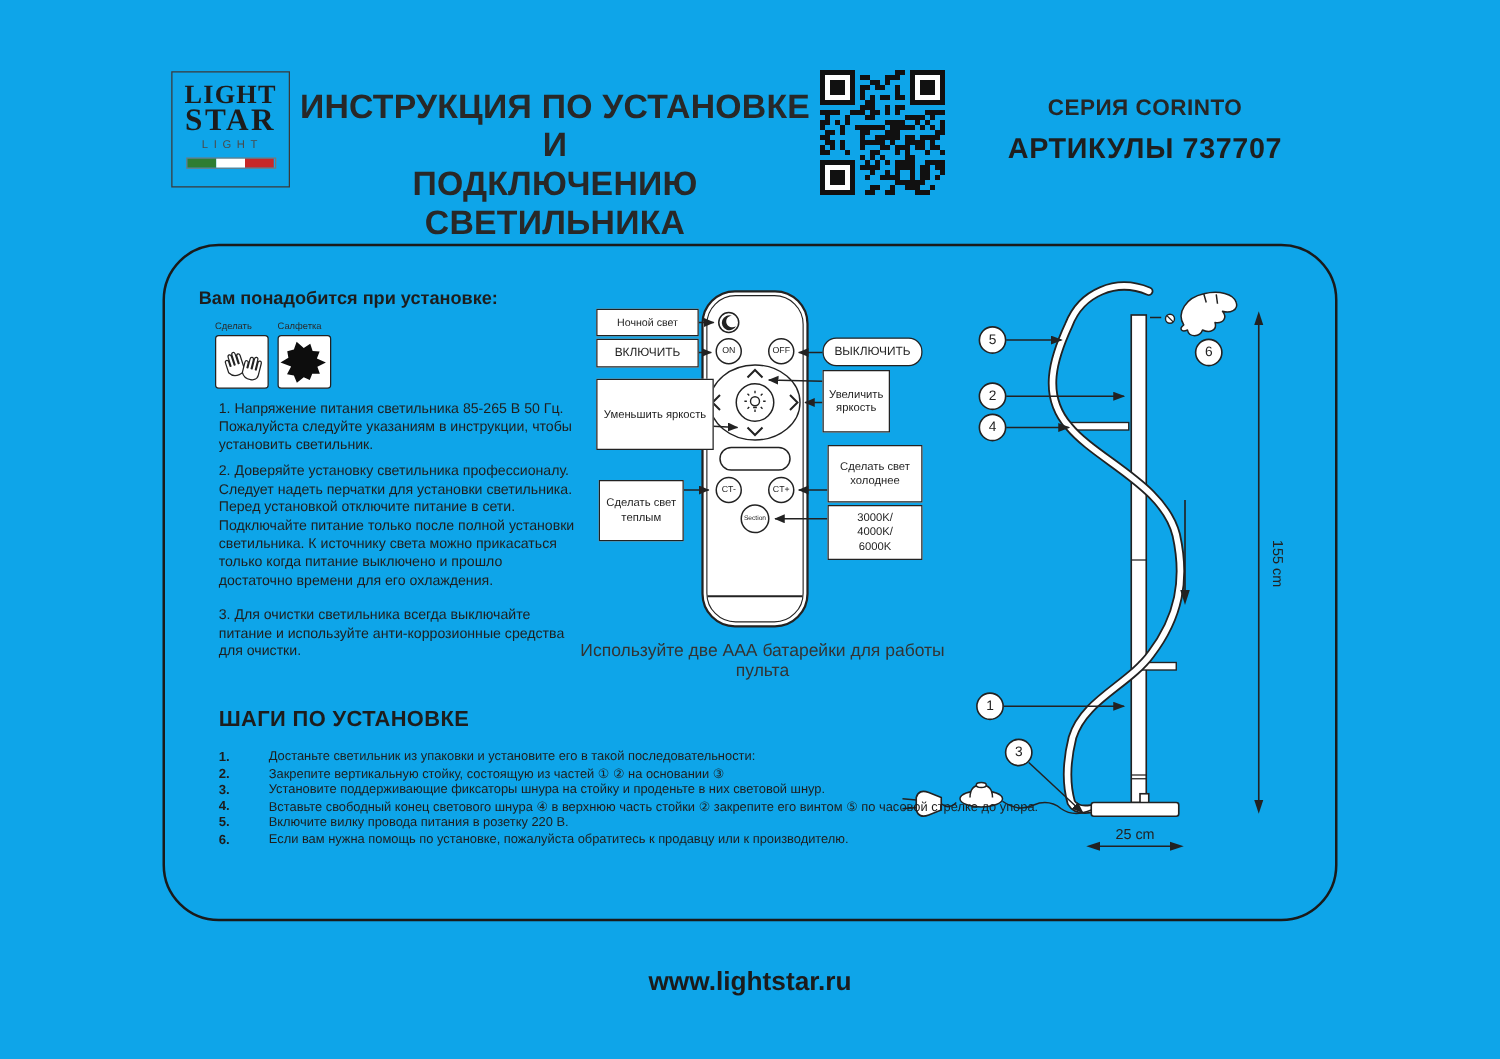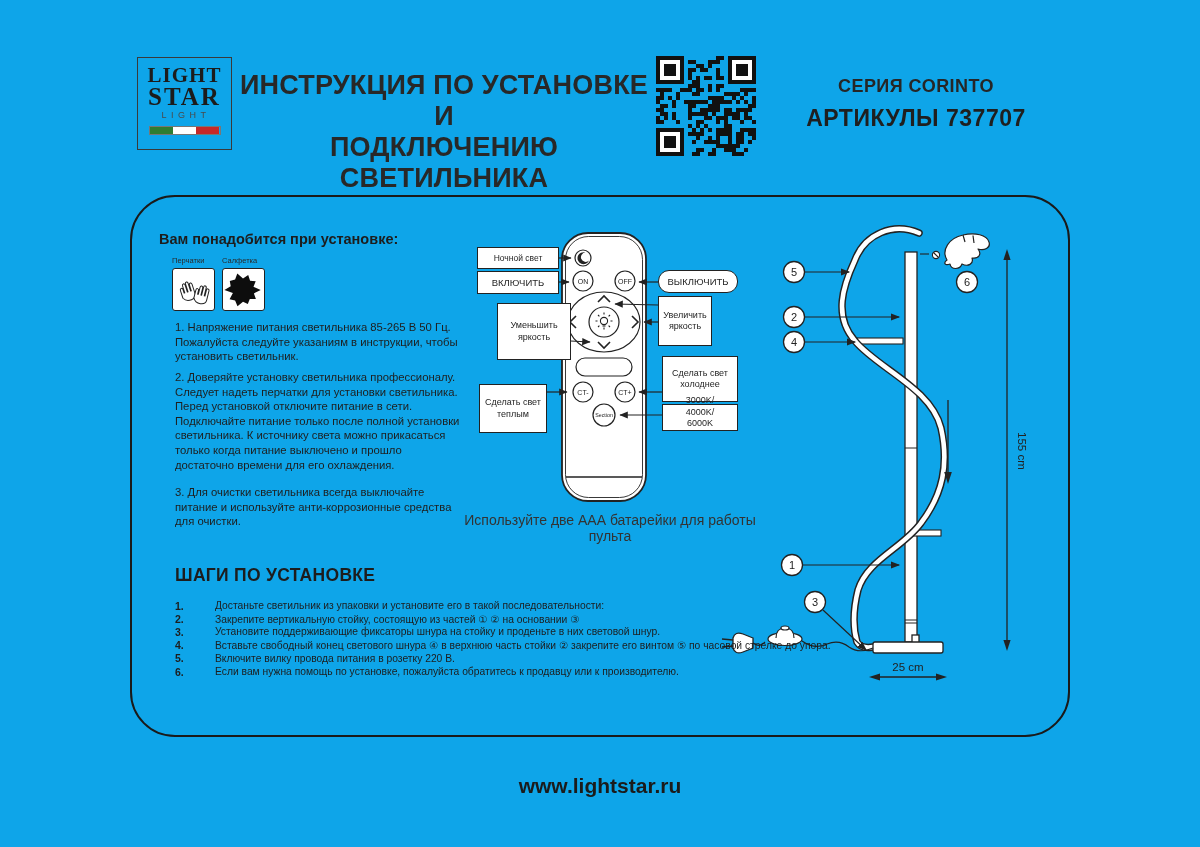--- a/index.html
+++ b/index.html
@@ -295,21 +295,21 @@
     </svg>
 
   <div class="abs series-wrap">
     <div class="series">СЕРИЯ CORINTO</div>
     <div class="sku">АРТИКУЛЫ 737707</div>
   </div>
 
   <div class="abs panel"></div>
 
   <div class="abs req-heading">Вам понадобится при установке:</div>
-  <div class="abs tool-label" style="left:172px;top:256px;">Перчатки</div>
+  <div class="abs tool-label" style="left:172px;top:256px;">Сделать</div>
   <div class="abs tool-label" style="left:222px;top:256px;">Салфетка</div>
 
   <div class="abs tool-box" style="left:172px;top:268px;">
     <svg width="40" height="40" viewBox="0 0 40 40">
       <g fill="#fff" stroke="#222" stroke-width="1.1" stroke-linejoin="round">
         <path transform="translate(12,21) rotate(-18) scale(0.9)" d="M-5,8 L-5,-1 Q-5,-3 -3.5,-3 Q-2,-3 -2,-1 L-2,3 L-1.2,3 L-1.2,-5 Q-1.2,-7 0.3,-7 Q1.8,-7 1.8,-5 L1.8,3 L2.6,3 L2.6,-6 Q2.6,-8 4.1,-8 Q5.6,-8 5.6,-6 L5.6,3 L6.4,3 L6.4,-3.5 Q6.4,-5.5 7.9,-5.5 Q9.4,-5.5 9.4,-3.5 L9.4,7 Q9.4,12 3.5,12.5 Q-2.5,13 -5,8 Z"></path>
         <path transform="translate(27,23) rotate(14) scale(0.9)" d="M-5,8 L-5,-1 Q-5,-3 -3.5,-3 Q-2,-3 -2,-1 L-2,3 L-1.2,3 L-1.2,-5 Q-1.2,-7 0.3,-7 Q1.8,-7 1.8,-5 L1.8,3 L2.6,3 L2.6,-6 Q2.6,-8 4.1,-8 Q5.6,-8 5.6,-6 L5.6,3 L6.4,3 L6.4,-3.5 Q6.4,-5.5 7.9,-5.5 Q9.4,-5.5 9.4,-3.5 L9.4,7 Q9.4,12 3.5,12.5 Q-2.5,13 -5,8 Z"></path>
       </g>
     </svg>
   </div>
@@ -391,26 +391,26 @@
         <path d="M198,97 L184,97" marker-end="url(#ah)"></path>
         <path d="M87,167 L107,167" marker-end="url(#ah)"></path>
         <path d="M202,167 L179,167" marker-end="url(#ah)"></path>
         <path d="M202,190 L160,190" marker-end="url(#ah)"></path>
       </g>
     </svg>
 
     
     <div class="lbl" style="left:17px;top:22px;width:82px;height:22px;">Ночной свет</div>
     <div class="lbl big" style="left:17px;top:46px;width:82px;height:23px;">ВКЛЮЧИТЬ</div>
-    <div class="lbl" style="left:17px;top:78px;width:74px;height:57px;font-size:9px;margin-left:20px;">Уменьшить яркость</div>
+    <div class="lbl" style="left:17px;top:78px;width:94px;height:57px;font-size:9px;">Уменьшить яркость</div>
     <div class="lbl" style="left:19px;top:159px;width:68px;height:49px;font-size:9px;">Сделать свет теплым</div>
     <div class="lbl big" style="left:198px;top:45px;width:80px;height:23px;border-radius:11px;">ВЫКЛЮЧИТЬ</div>
     <div class="lbl" style="left:198px;top:71px;width:54px;height:50px;font-size:9px;">Увеличить яркость</div>
     <div class="lbl" style="left:202px;top:131px;width:76px;height:46px;font-size:9px;">Сделать свет холоднее</div>
-    <div class="lbl" style="left:202px;top:179px;width:76px;height:27px;font-size:9px;flex-direction:column;justify-content:flex-end;">
+    <div class="lbl" style="left:202px;top:179px;width:76px;height:44px;font-size:9px;flex-direction:column;">
       <span>3000K/</span>
       <span>4000K/</span>
       <span>6000K</span>
     </div>
 
     <div class="caption">Используйте две ААА батарейки для работы пульта</div>
   </div>
 
   <svg class="abs" style="left:715px;top:218px;" width="320" height="490" viewBox="0 0 320 490">
     <defs>

